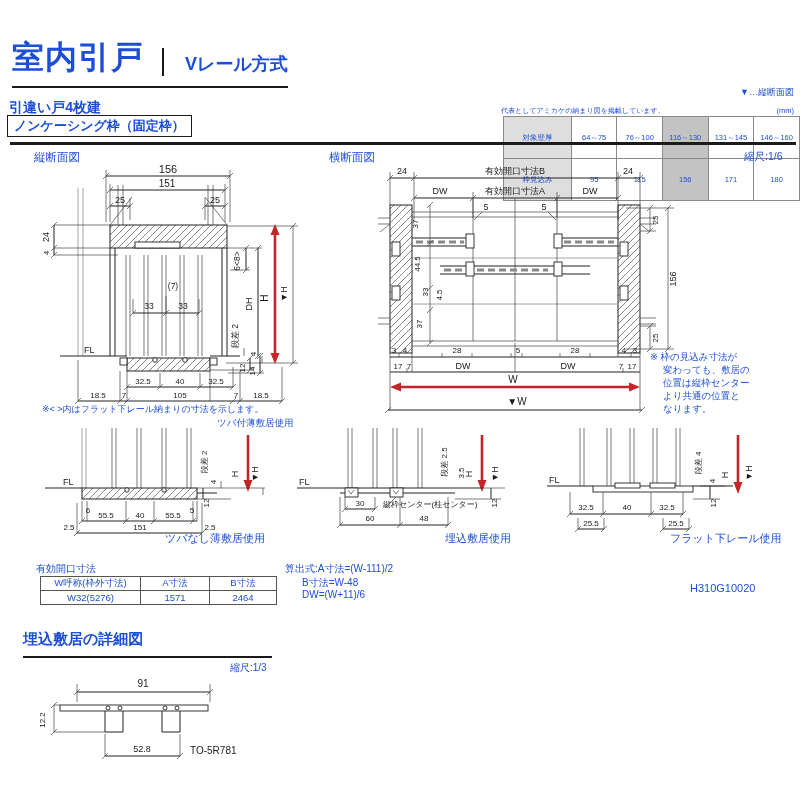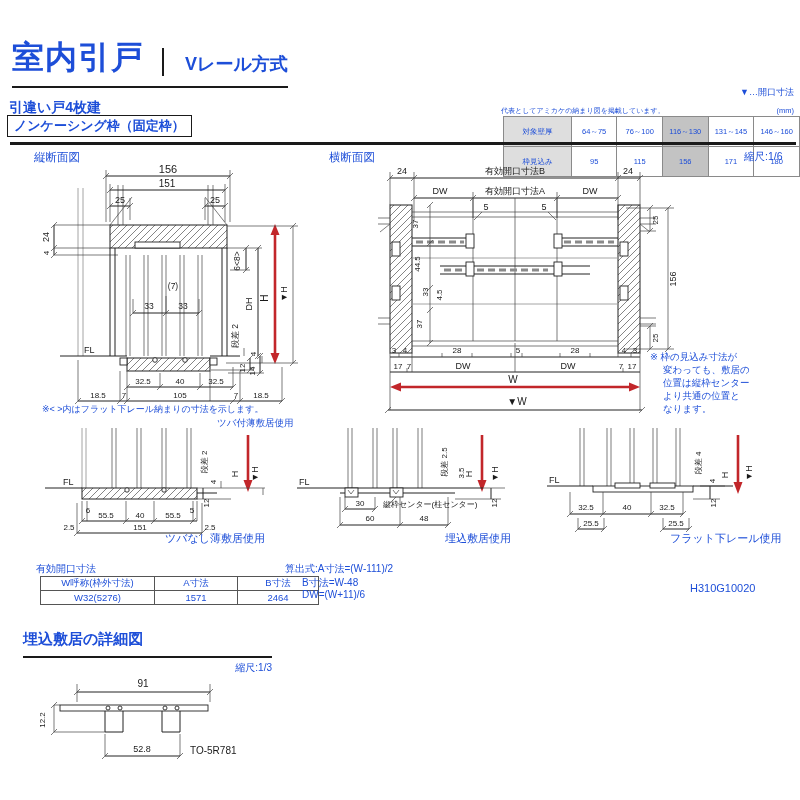--- a/index.html
+++ b/index.html
@@ -3,26 +3,26 @@
 <meta charset="utf-8">
 <style>
   html,body{margin:0;padding:0;background:#fff}
   .page{position:relative;width:800px;height:800px;background:#fff;overflow:hidden;
         font-family:"Liberation Sans","DejaVu Sans",sans-serif;color:#1d4ed8}
   .abs{position:absolute}
   .b{font-weight:bold}
   .bar{background:#1a1a1a}
   .box{border:1.6px solid #1a1a1a;padding:1px 6px}
   table.lg{border-collapse:collapse}
-  table.lg td{border:1px solid #8a8a8a;font-size:7.5px;line-height:9px;height:9px;text-align:center;padding:10px 1px;white-space:nowrap}
+  table.lg td{border:1px solid #8a8a8a;font-size:7.5px;line-height:9px;height:9px;text-align:center;padding:16px 1px;white-space:nowrap}
   table.lg td.lab{background:#dedede;width:66px}
   table.lg td.v{width:43px;background:#fff}
   table.lg td.hl{background:#c3c3c3}
   table.op{border-collapse:collapse}
-  table.op td{border:1px solid #555;font-size:9.5px;height:13px;text-align:center;padding:0 9px;white-space:nowrap}
+  table.op td{border:1px solid #555;font-size:9.5px;height:13px;text-align:center;padding:0 2px;white-space:nowrap}
   svg text{font-size:8.5px;fill:#1a1a1a;font-family:inherit}
   svg text.mid{text-anchor:middle}
   svg text.t9{font-size:9px}
   svg text.t10{font-size:10px}
   svg text.t11{font-size:11px}
   svg text.t8{font-size:8px}
   .ln{stroke:#222;stroke-width:1;fill:none}
   .tn{stroke:#444;stroke-width:.7;fill:none}
   .gy{stroke:#9a9a9a;stroke-width:.9;fill:none}
   .dsh{stroke:#8a8a8a;stroke-width:3;fill:none;stroke-dasharray:7 4}
@@ -36,21 +36,21 @@
 
 <div class="page">
 
   <div class="abs b" style="left:12px;top:36px;font-size:32px;letter-spacing:1px">室内引戸</div>
   <div class="abs bar" style="left:162px;top:48px;width:2px;height:28px"></div>
   <div class="abs b" style="left:185px;top:52px;font-size:18px">Vレール方式</div>
   <div class="abs bar" style="left:12px;top:86px;width:276px;height:1.5px"></div>
   <div class="abs b" style="left:9px;top:99px;font-size:14px">引違い戸4枚建</div>
   <div class="abs b box" style="left:7px;top:115px;font-size:13px">ノンケーシング枠（固定枠）</div>
 
-  <div class="abs" style="right:6px;top:86px;font-size:9px">▼…開口寸法</div>
+  <div class="abs" style="right:6px;top:86px;font-size:9px">▼…縦断面図</div>
   <div class="abs" style="left:501px;top:106px;font-size:7px">代表としてアミカケの納まり図を掲載しています。</div>
   <div class="abs" style="right:6px;top:106px;font-size:7.5px">(mm)</div>
   <table class="lg abs" style="left:503px;top:116px">
     <tbody>
         <tr>
       <td class="lab">対象壁厚</td>
       <td class="v">64～75</td>
       <td class="v">76～100</td>
       <td class="v hl">116～130</td>
       <td class="v">131～145</td>
@@ -320,21 +320,21 @@
     </tr>
   </tbody>
     </table>
   <div class="abs" style="left:285px;top:562px;font-size:10px">算出式:A寸法=(W-111)/2</div>
   <div class="abs" style="left:302px;top:576px;font-size:10px">B寸法=W-48</div>
   <div class="abs" style="left:302px;top:589px;font-size:10px">DW=(W+11)/6</div>
   <div class="abs" style="left:690px;top:582px;font-size:11px">H310G10020</div>
 
   <div class="abs b" style="left:23px;top:630px;font-size:15px">埋込敷居の詳細図</div>
   <div class="abs bar" style="left:23px;top:656px;width:249px;height:1.8px"></div>
-  <div class="abs" style="left:230px;top:661px;width:42px;text-align:right;font-size:10px">縮尺:1/3</div>
+  <div class="abs" style="left:230px;top:661px;width:42px;text-align:left;font-size:10px">縮尺:1/3</div>
   <svg class="abs" style="left:30px;top:672px" width="270" height="110">
     <path class="tn" d="M47,12V30M180,12V30"></path>
     <path class="ln" d="M47,20H180"></path>
     <path class="tn" d="M44,23l6,-6M177,23l6,-6"></path>
     <text class="mid t10" x="113" y="15">91</text>
     <rect x="30" y="33" width="148" height="6" class="wf"></rect>
     <path class="ln" d="M75,39V60H93V39M132,39V60H150V39"></path>
     <circle cx="78" cy="36" r="2" class="wf"></circle>
       <circle cx="90" cy="36" r="2" class="wf"></circle>
     <circle cx="135" cy="36" r="2" class="wf"></circle>

